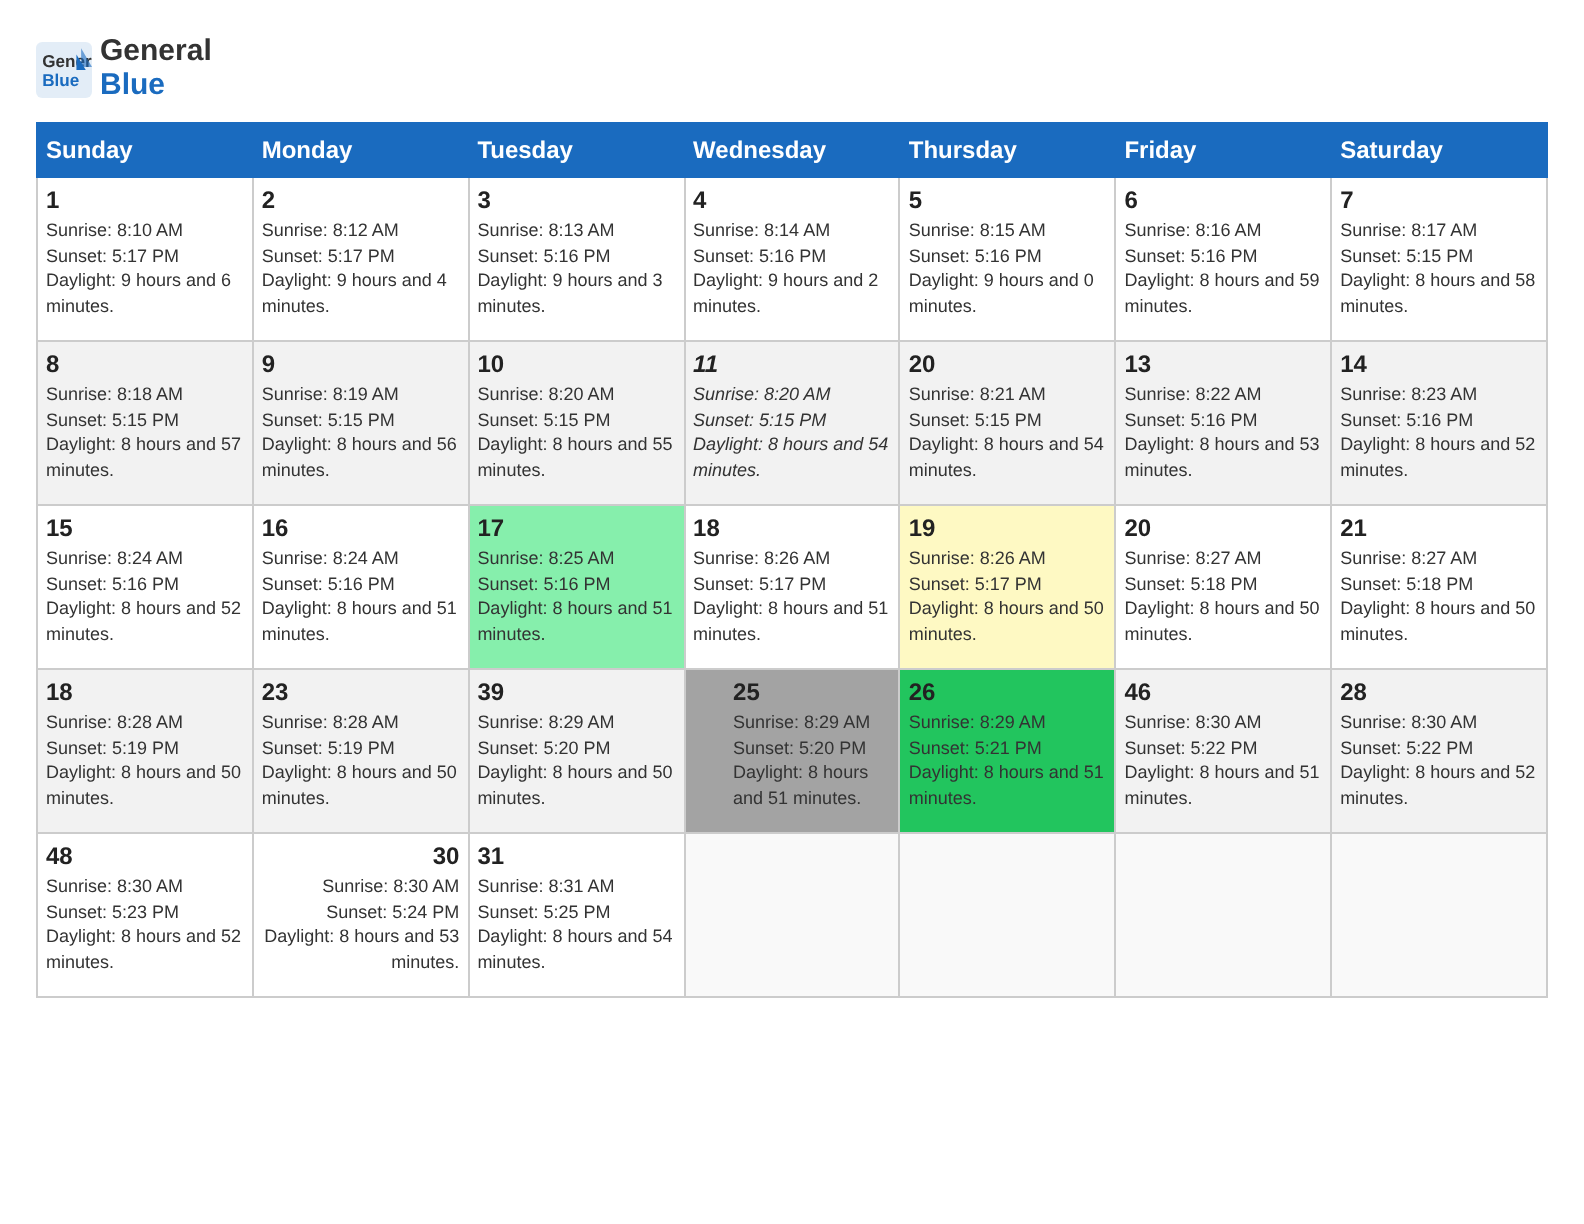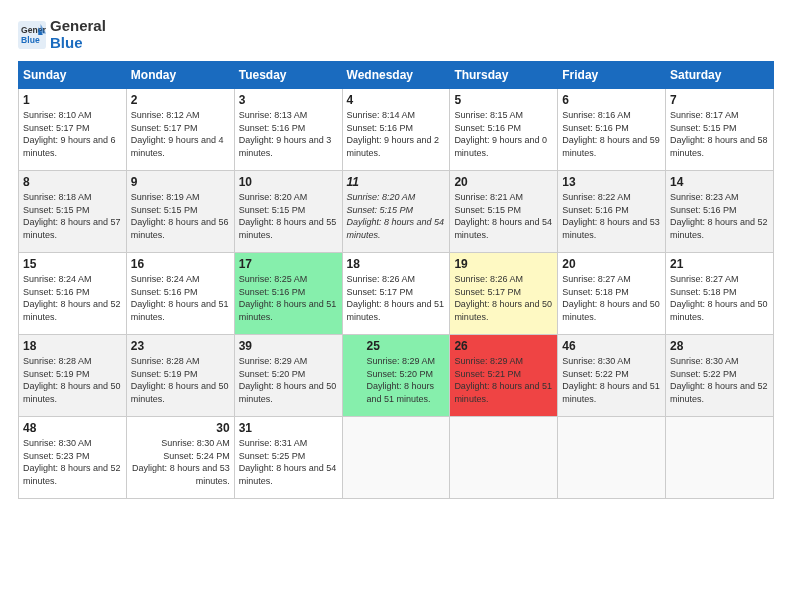--- a/index.html
+++ b/index.html
@@ -316,29 +316,29 @@
         </div>
       </td>
           <td style="background: rgb(242, 242, 242);">
         <span class="day-num">39</span>
         <div class="day-info">
           Sunrise: 8:29 AM<br>
           Sunset: 5:20 PM<br>
           Daylight: 8 hours and 50 minutes.
         </div>
       </td>
-          <td style="background: #86efac; padding-left: 24px;">
+          <td style="background: #a3a3a3; padding-left: 24px;">
         <span class="day-num">25</span>
         <div class="day-info">
           Sunrise: 8:29 AM<br>
           Sunset: 5:20 PM<br>
           Daylight: 8 hours and 51 minutes.
         </div>
       </td>
-          <td style="background: #ef4444;">
+          <td style="background: #22c55e;">
         <span class="day-num">26</span>
         <div class="day-info">
           Sunrise: 8:29 AM<br>
           Sunset: 5:21 PM<br>
           Daylight: 8 hours and 51 minutes.
         </div>
       </td>
           <td style="background: rgb(242, 242, 242);">
         <span class="day-num">46</span>
         <div class="day-info">

